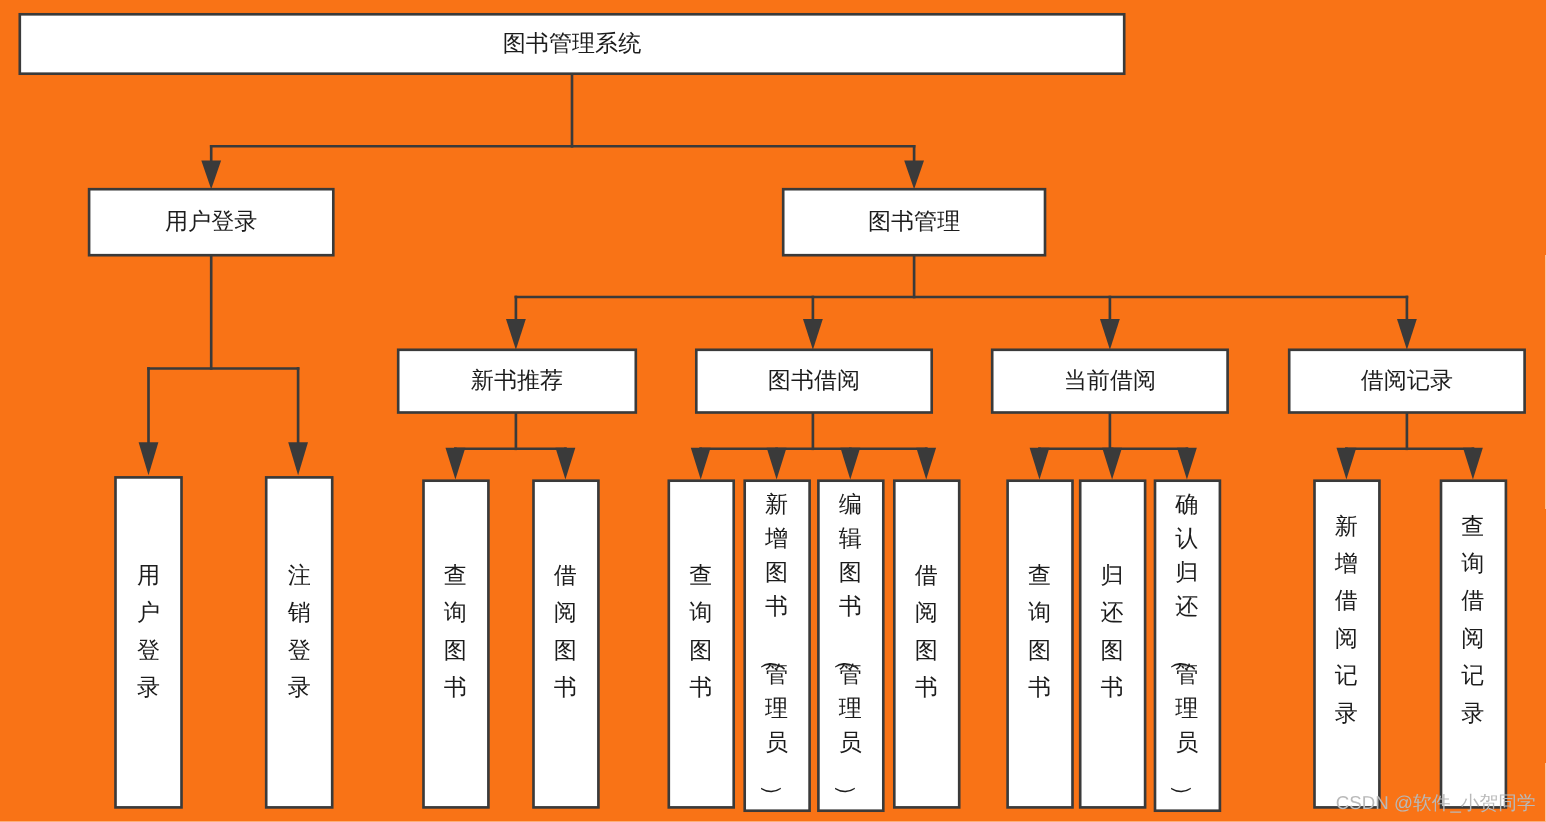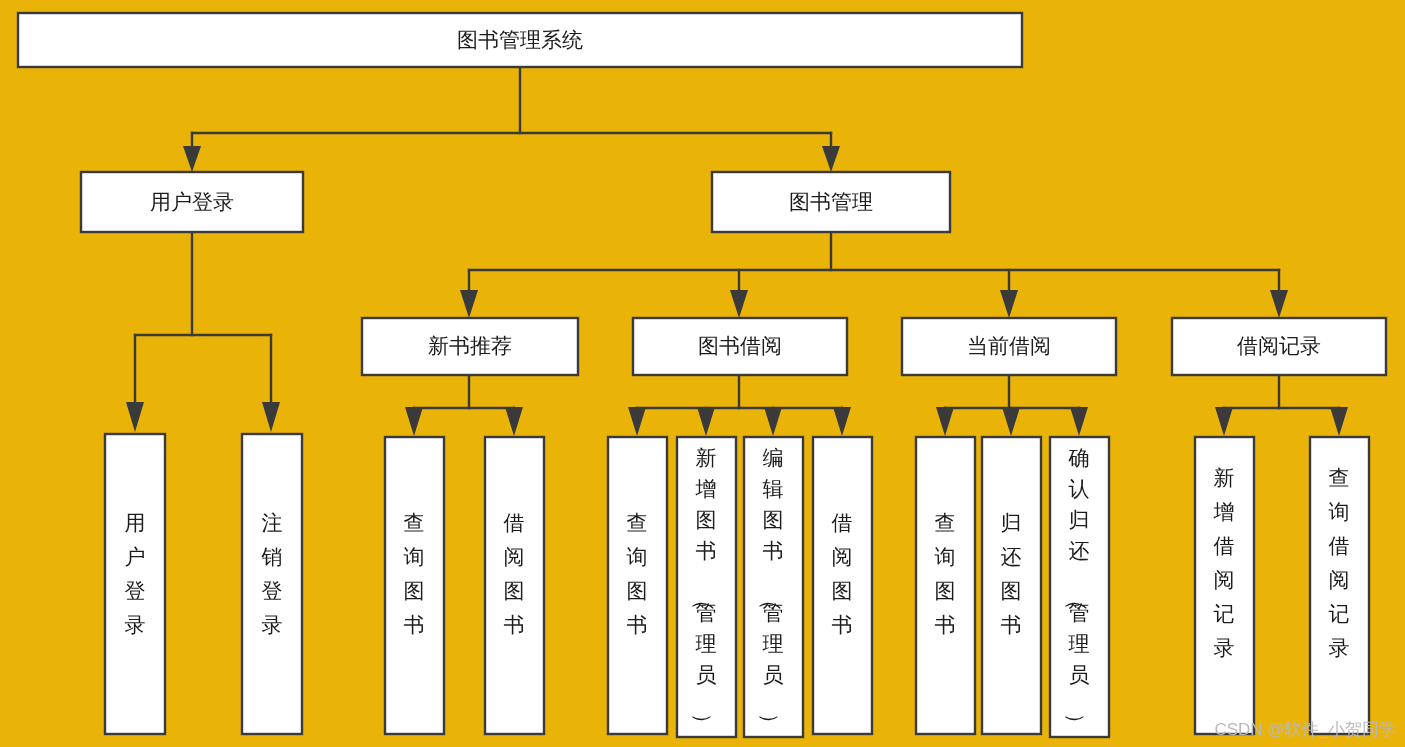--- a/index.html
+++ b/index.html
@@ -8,21 +8,21 @@
     padding: 0;
     background: #ffffff;
   }
   body {
     font-family: "Liberation Sans", "DejaVu Sans", sans-serif;
   }
   #diagram-root {
     position: relative;
     width: 1405px;
     height: 747px;
-    background: #eab308;
+    background: #f97316;
     overflow: hidden;
   }
   svg.diagram-canvas {
     position: absolute;
     left: 0;
     top: 0;
     width: 1405px;
     height: 747px;
   }
   .node-box {

